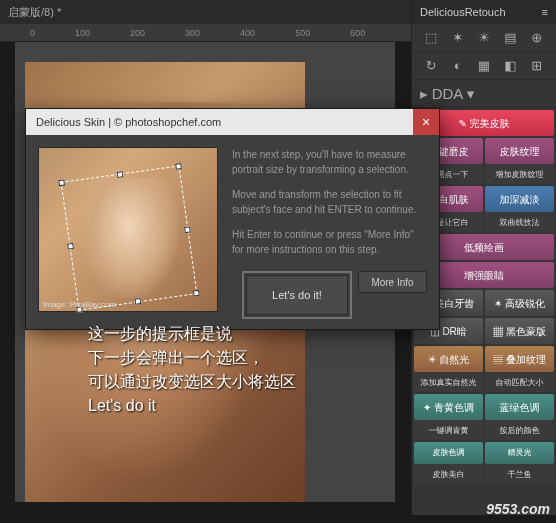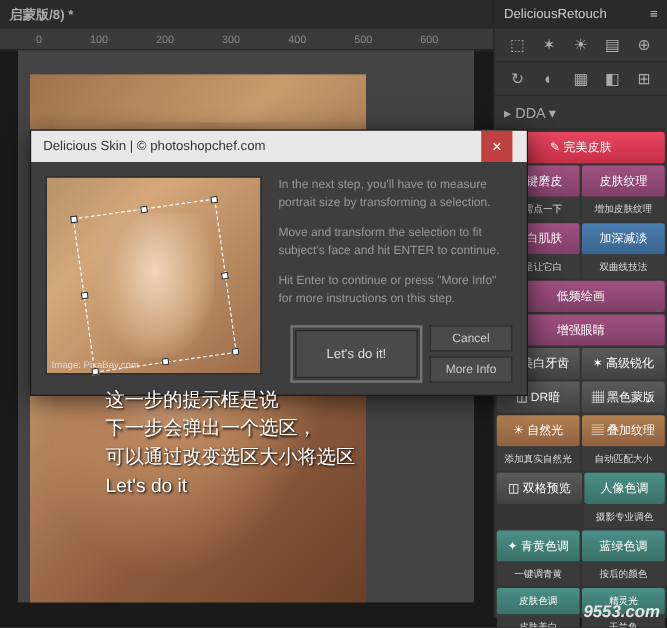--- a/index.html
+++ b/index.html
@@ -1,19 +1,19 @@
 <!DOCTYPE html>
 <html><head>
   <meta charset="utf-8">
   <style>
     * { margin: 0; padding: 0; box-sizing: border-box; font-family: "Microsoft YaHei", Arial, sans-serif; }
     body { width: 556px; height: 523px; background: #1a1a1a; overflow: hidden; position: relative; color: #ccc; }
     
     .tab-bar { height: 24px; background: #2a2a2a; display: flex; align-items: center; padding-left: 8px; }
-    .tab-bar span { font-size: 11px; color: #aaa; font-weight: bold; }
+    .tab-bar span { font-size: 11px; color: #aaa; }
     
     .ruler-h { height: 18px; background: #3a3a3a; border-bottom: 1px solid #222; display: flex; align-items: center; font-size: 9px; color: #888; padding-left: 30px; gap: 40px; }
     .ruler-h span { display: inline-block; }
     
     .canvas-area { position: absolute; top: 42px; left: 15px; width: 380px; height: 460px; background: #444; }
     .photo { position: absolute; top: 20px; left: 10px; width: 280px; height: 440px; background: linear-gradient(135deg, #a0724a 0%, #c89b6d 30%, #8b5a3c 70%, #6b4028 100%); }
     .photo::before { content: ""; position: absolute; top: 40px; left: 20px; width: 240px; height: 380px; background: radial-gradient(ellipse at 40% 35%, #e8c5a8 0%, #b8845c 40%, transparent 70%); }
     
     .panel { position: absolute; top: 0; right: 0; width: 145px; background: #353535; border-left: 1px solid #222; height: 515px; }
     .panel-header { height: 24px; background: #2a2a2a; color: #ccc; font-size: 11px; padding: 4px 8px; display: flex; justify-content: space-between; align-items: center; }
@@ -27,21 +27,21 @@
     .red { background: linear-gradient(#e94560, #c73048); }
     .purple { background: linear-gradient(#a05080, #804068); }
     .blue { background: linear-gradient(#4a7db0, #3a6590); }
     .gray { background: linear-gradient(#5a5a5a, #424242); }
     .teal { background: linear-gradient(#4a9088, #3a7068); }
     .orange { background: linear-gradient(#b08050, #906040); text-align: right; }
     
     .btn-sub { flex: 1; height: 20px; font-size: 8px; color: #ddd; display: flex; align-items: center; justify-content: center; background: #3a3a3a; }
     
     .dialog { position: absolute; top: 108px; left: 25px; width: 415px; background: #3e3e3e; border: 1px solid #1a1a1a; box-shadow: 0 4px 20px rgba(0,0,0,0.6); }
-    .dialog-title { height: 26px; background: #e8e8e8; color: #333; font-size: 11px; display: flex; align-items: center; justify-content: space-between; padding: 0 12px 0 10px; gap: 40px; }
+    .dialog-title { height: 26px; background: #e8e8e8; color: #333; font-size: 11px; display: flex; align-items: center; justify-content: space-between; padding: 0 0 0 10px; gap: 40px; }
     .dialog-close { width: 26px; height: 26px; background: #c04040; color: #fff; display: flex; align-items: center; justify-content: center; font-size: 14px; cursor: pointer; }
     .dialog-body { display: flex; padding: 12px; gap: 14px; }
     .dialog-img { width: 180px; height: 165px; background: linear-gradient(135deg, #b8926a 0%, #d4a87a 30%, #9a6b48 100%); position: relative; border: 1px solid #2a2a2a; }
     .dialog-img::before { content: ""; position: absolute; top: 30px; left: 40px; width: 100px; height: 120px; background: radial-gradient(ellipse at 50% 40%, #f0d5b8 0%, #d0a880 50%, transparent 75%); }
     .transform-box { position: absolute; top: 25px; left: 30px; width: 120px; height: 130px; border: 1px dashed #fff; transform: rotate(-8deg); }
     .transform-box .handle { position: absolute; width: 6px; height: 6px; background: #fff; border: 1px solid #333; }
     .handle.tl { top: -3px; left: -3px; } .handle.tr { top: -3px; right: -3px; }
     .handle.bl { bottom: -3px; left: -3px; } .handle.br { bottom: -3px; right: -3px; }
     .handle.tm { top: -3px; left: 50%; margin-left: -3px; } .handle.bm { bottom: -3px; left: 50%; margin-left: -3px; }
     .handle.ml { top: 50%; left: -3px; margin-top: -3px; } .handle.mr { top: 50%; right: -3px; margin-top: -3px; }
@@ -101,21 +101,21 @@
     <div class="tool-icon">▤</div>
     <div class="tool-icon">⊕</div>
   </div>
   <div class="toolbar-row">
     <div class="tool-icon">↻</div>
     <div class="tool-icon">◐</div>
     <div class="tool-icon">▦</div>
     <div class="tool-icon">◧</div>
     <div class="tool-icon">⊞</div>
   </div>
-  <div class="toolbar-row" style="justify-content:flex-start;padding-left:8px;font-size:12px;color:#aaa">▸ DDA ▾</div>
+  <div class="toolbar-row" style="justify-content:flex-start;padding-left:8px;font-size:15px;color:#aaa">▸ DDA ▾</div>
 
   <div class="btn-grid">
     <div class="btn-row">
         <div class="panel-btn red">✎ 完美皮肤</div>
       </div>
     <div class="btn-row">
       <div style="flex:1">
           <div class="panel-btn purple">一键磨皮</div>
           <div class="btn-sub">只需点一下</div>
         </div>
@@ -149,27 +149,20 @@
       <div class="panel-btn gray">▦ 黑色蒙版</div>
     </div>
     <div class="btn-row">
       <div style="flex:1">
           <div class="panel-btn orange">☀ 自然光</div>
           <div class="btn-sub">添加真实自然光</div>
         </div>
       <div style="flex:1">
           <div class="panel-btn orange">▤ 叠加纹理</div>
           <div class="btn-sub">自动匹配大小</div>
-        </div>
-    </div>
-    <div class="btn-row">
-      <div class="panel-btn gray">◫ 双格预览</div>
-      <div style="flex:1">
-          <div class="panel-btn teal">人像色调</div>
-          <div class="btn-sub">摄影专业调色</div>
         </div>
     </div>
     <div class="btn-row">
       <div style="flex:1">
           <div class="panel-btn teal">✦ 青黄色调</div>
           <div class="btn-sub">一键调青黄</div>
         </div>
       <div style="flex:1">
           <div class="panel-btn teal">蓝绿色调</div>
           <div class="btn-sub">按后的颜色</div>
@@ -212,21 +205,20 @@
       <p>Move and transform the selection to fit subject's face and hit ENTER to continue.</p>
       <p>Hit Enter to continue or press "More Info" for more instructions on this step.</p>
       <div style="height:50px"></div>
     </div>
   </div>
   <div class="dialog-buttons">
     <div class="primary-wrap">
       <div class="primary-btn">Let's do it!</div>
     </div>
     <div class="secondary-btns">
-      <div class="sec-btn">Cancel</div>
       <div class="sec-btn">More Info</div>
     </div>
   </div>
 </div>
 
 <div class="watermark">
   <span class="green">9553</span><span>.com</span>
 </div>
 
 </body></html>

